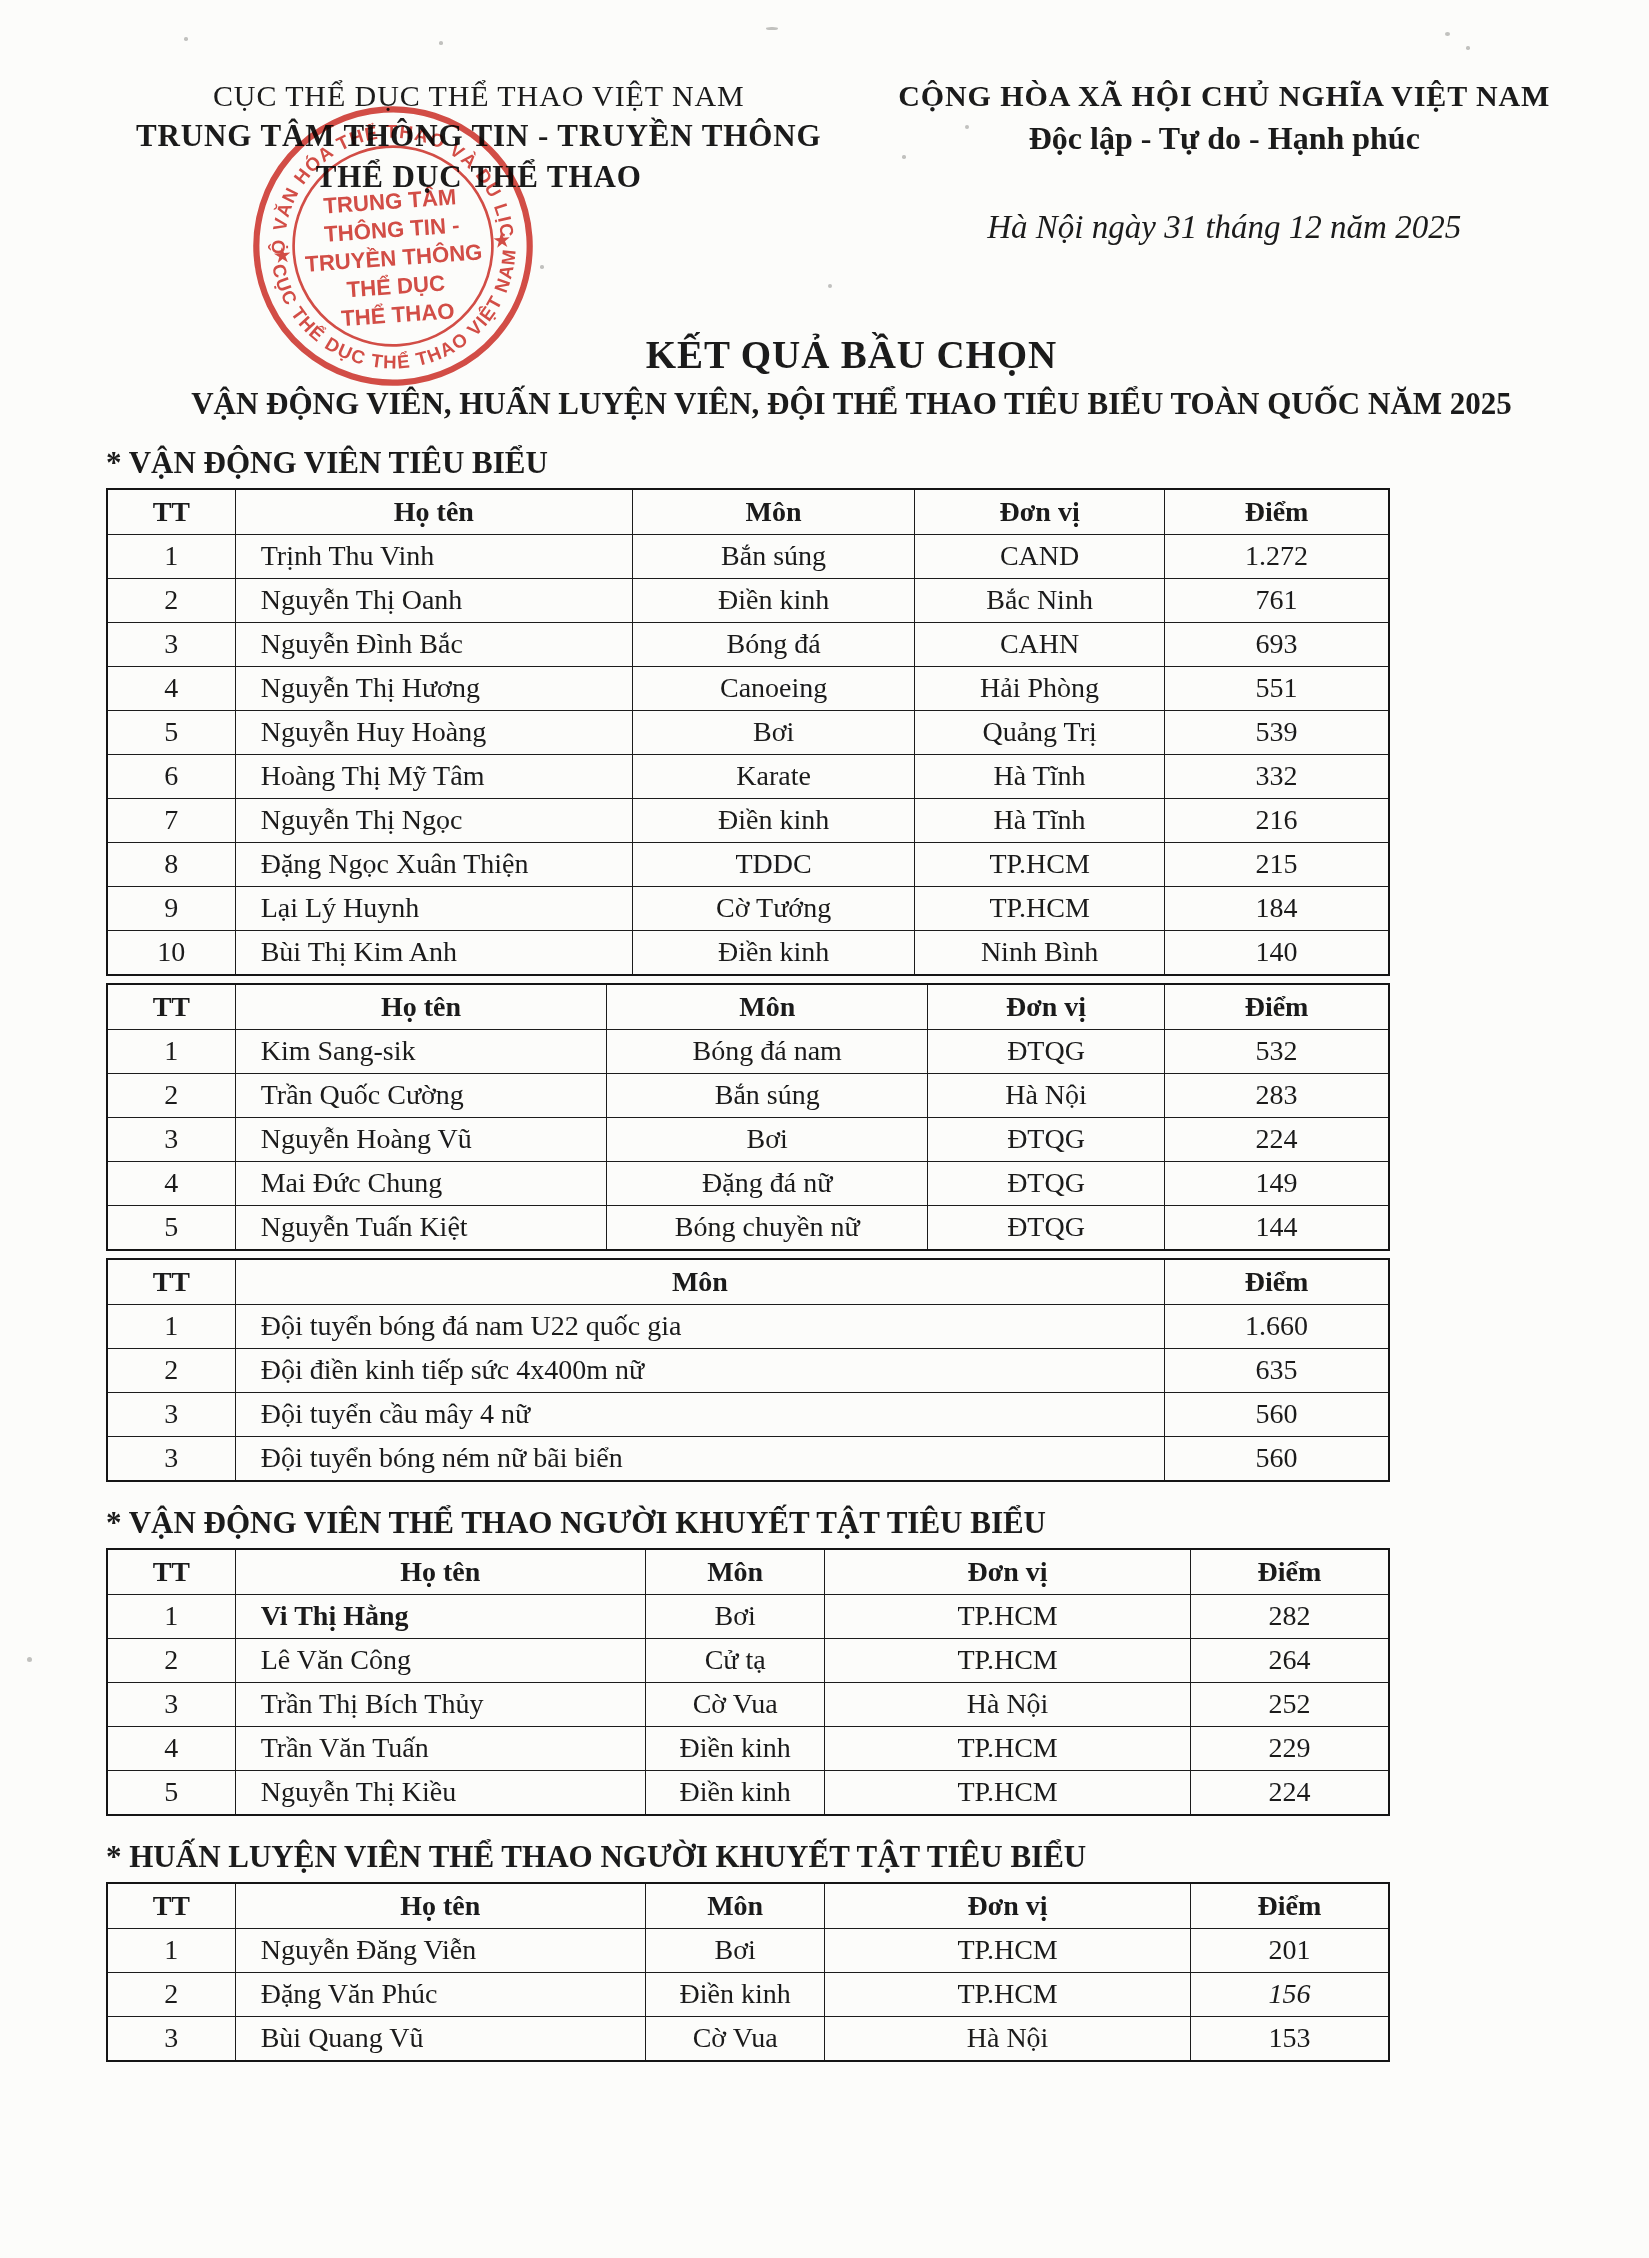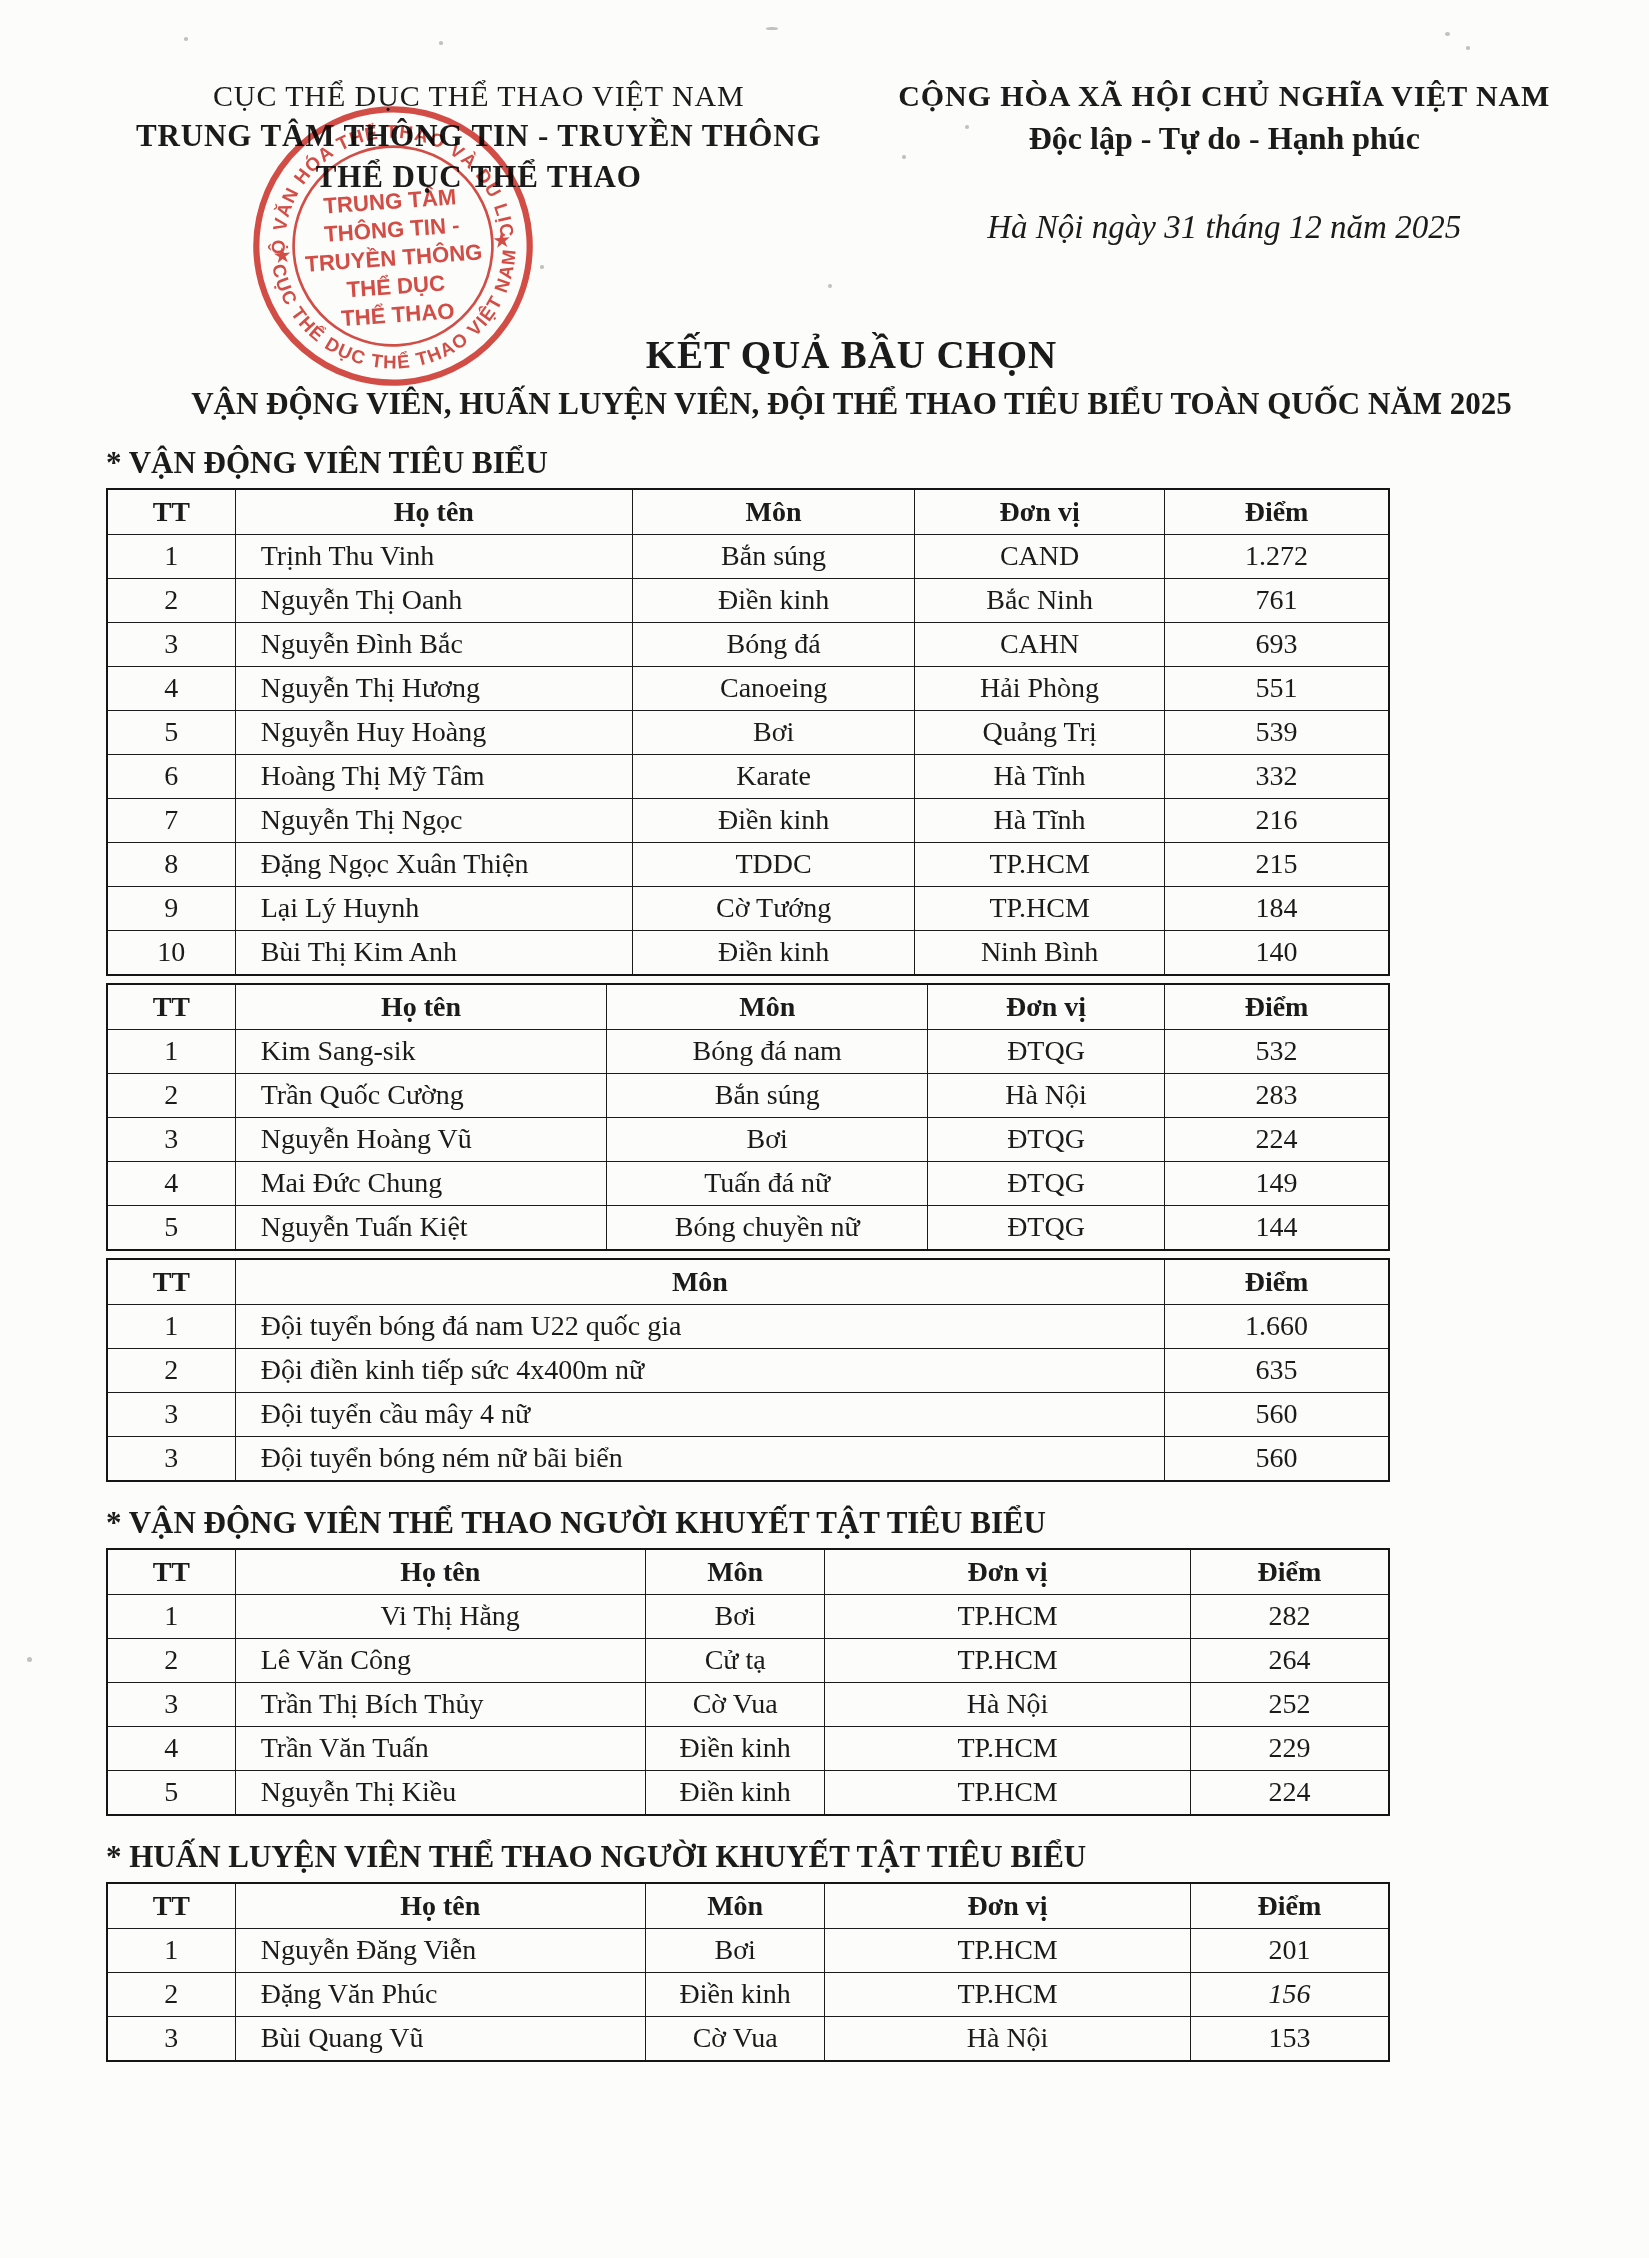--- a/index.html
+++ b/index.html
@@ -217,21 +217,21 @@
             <tr>
               <td style="text-align: center;">3</td>
               <td class="pad-left" style="text-align: left;">Nguyễn Hoàng Vũ</td>
               <td style="text-align: center;">Bơi</td>
               <td style="text-align: center;">ĐTQG</td>
               <td style="text-align: center;">224</td>
             </tr>
             <tr>
               <td style="text-align: center;">4</td>
               <td class="pad-left" style="text-align: left;">Mai Đức Chung</td>
-              <td style="text-align: center;">Tuấn đá nữ</td>
+              <td style="text-align: center;">Đặng đá nữ</td>
               <td style="text-align: center;">ĐTQG</td>
               <td style="text-align: center;">149</td>
             </tr>
             <tr>
               <td style="text-align: center;">5</td>
               <td class="pad-left" style="text-align: left;">Nguyễn Tuấn Kiệt</td>
               <td style="text-align: center;">Bóng chuyền nữ</td>
               <td style="text-align: center;">ĐTQG</td>
               <td style="text-align: center;">144</td>
             </tr>
@@ -293,21 +293,21 @@
               <th>TT</th>
               <th>Họ tên</th>
               <th>Môn</th>
               <th>Đơn vị</th>
               <th>Điểm</th>
             </tr>
           </thead>
           <tbody>
             <tr>
               <td style="text-align: center;">1</td>
-              <td class="pad-left" style="text-align: center;">Vi Thị Hằng</td>
+              <td class="pad-left" style="text-align: left; font-weight: bold;">Vi Thị Hằng</td>
               <td style="text-align: center;">Bơi</td>
               <td style="text-align: center;">TP.HCM</td>
               <td style="text-align: center;">282</td>
             </tr>
             <tr>
               <td style="text-align: center;">2</td>
               <td class="pad-left" style="text-align: left;">Lê Văn Công</td>
               <td style="text-align: center;">Cử tạ</td>
               <td style="text-align: center;">TP.HCM</td>
               <td style="text-align: center;">264</td>

